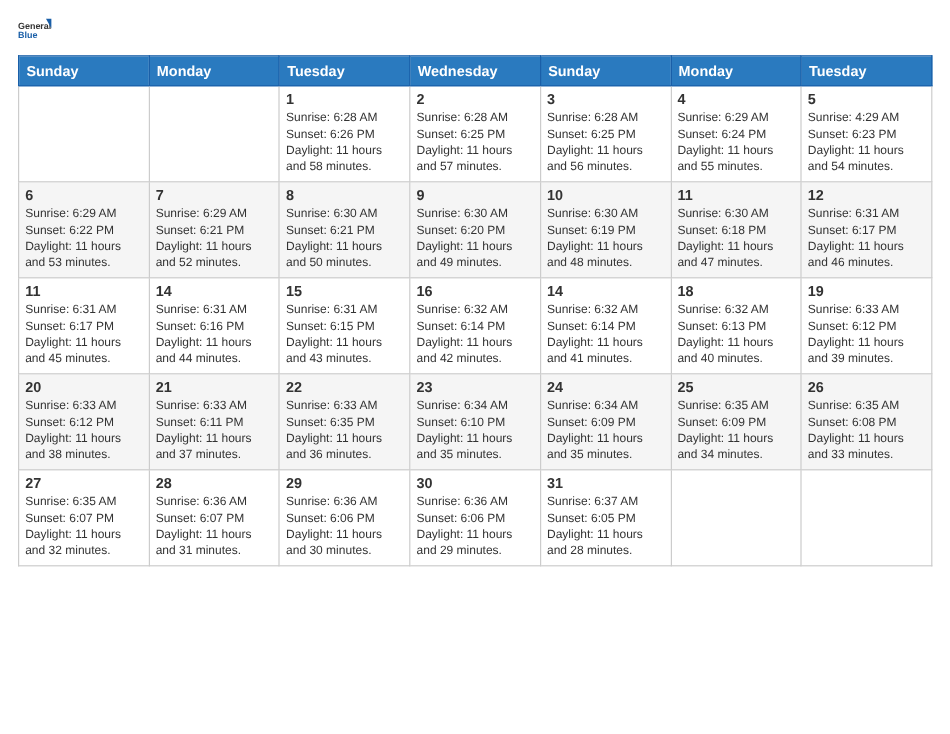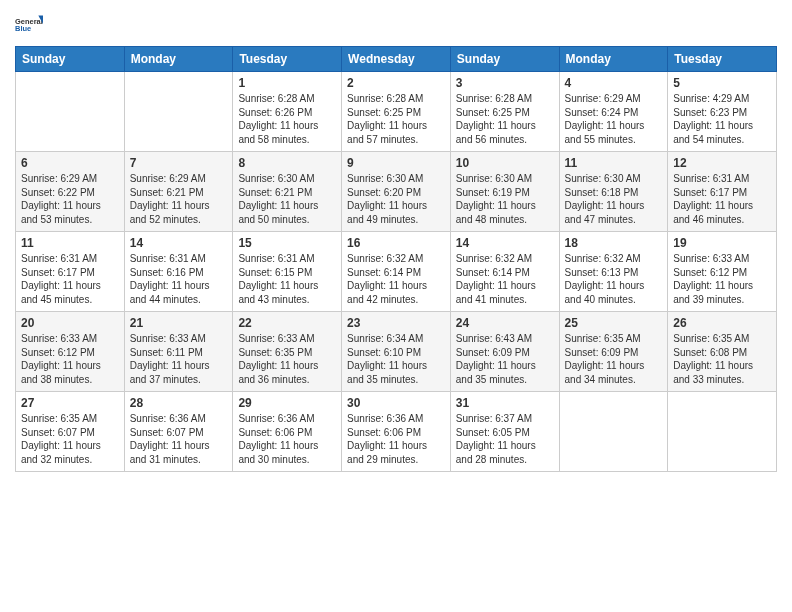--- a/index.html
+++ b/index.html
@@ -279,21 +279,21 @@
           </td>
           <td>
             <span class="day-number">23</span>
             <div class="day-info">Sunrise: 6:34 AM
 Sunset: 6:10 PM
 Daylight: 11 hours
 and 35 minutes.</div>
           </td>
           <td>
             <span class="day-number">24</span>
-            <div class="day-info">Sunrise: 6:43 AM
+            <div class="day-info">Sunrise: 6:34 AM
 Sunset: 6:09 PM
 Daylight: 11 hours
 and 35 minutes.</div>
           </td>
           <td>
             <span class="day-number">25</span>
             <div class="day-info">Sunrise: 6:35 AM
 Sunset: 6:09 PM
 Daylight: 11 hours
 and 34 minutes.</div>

